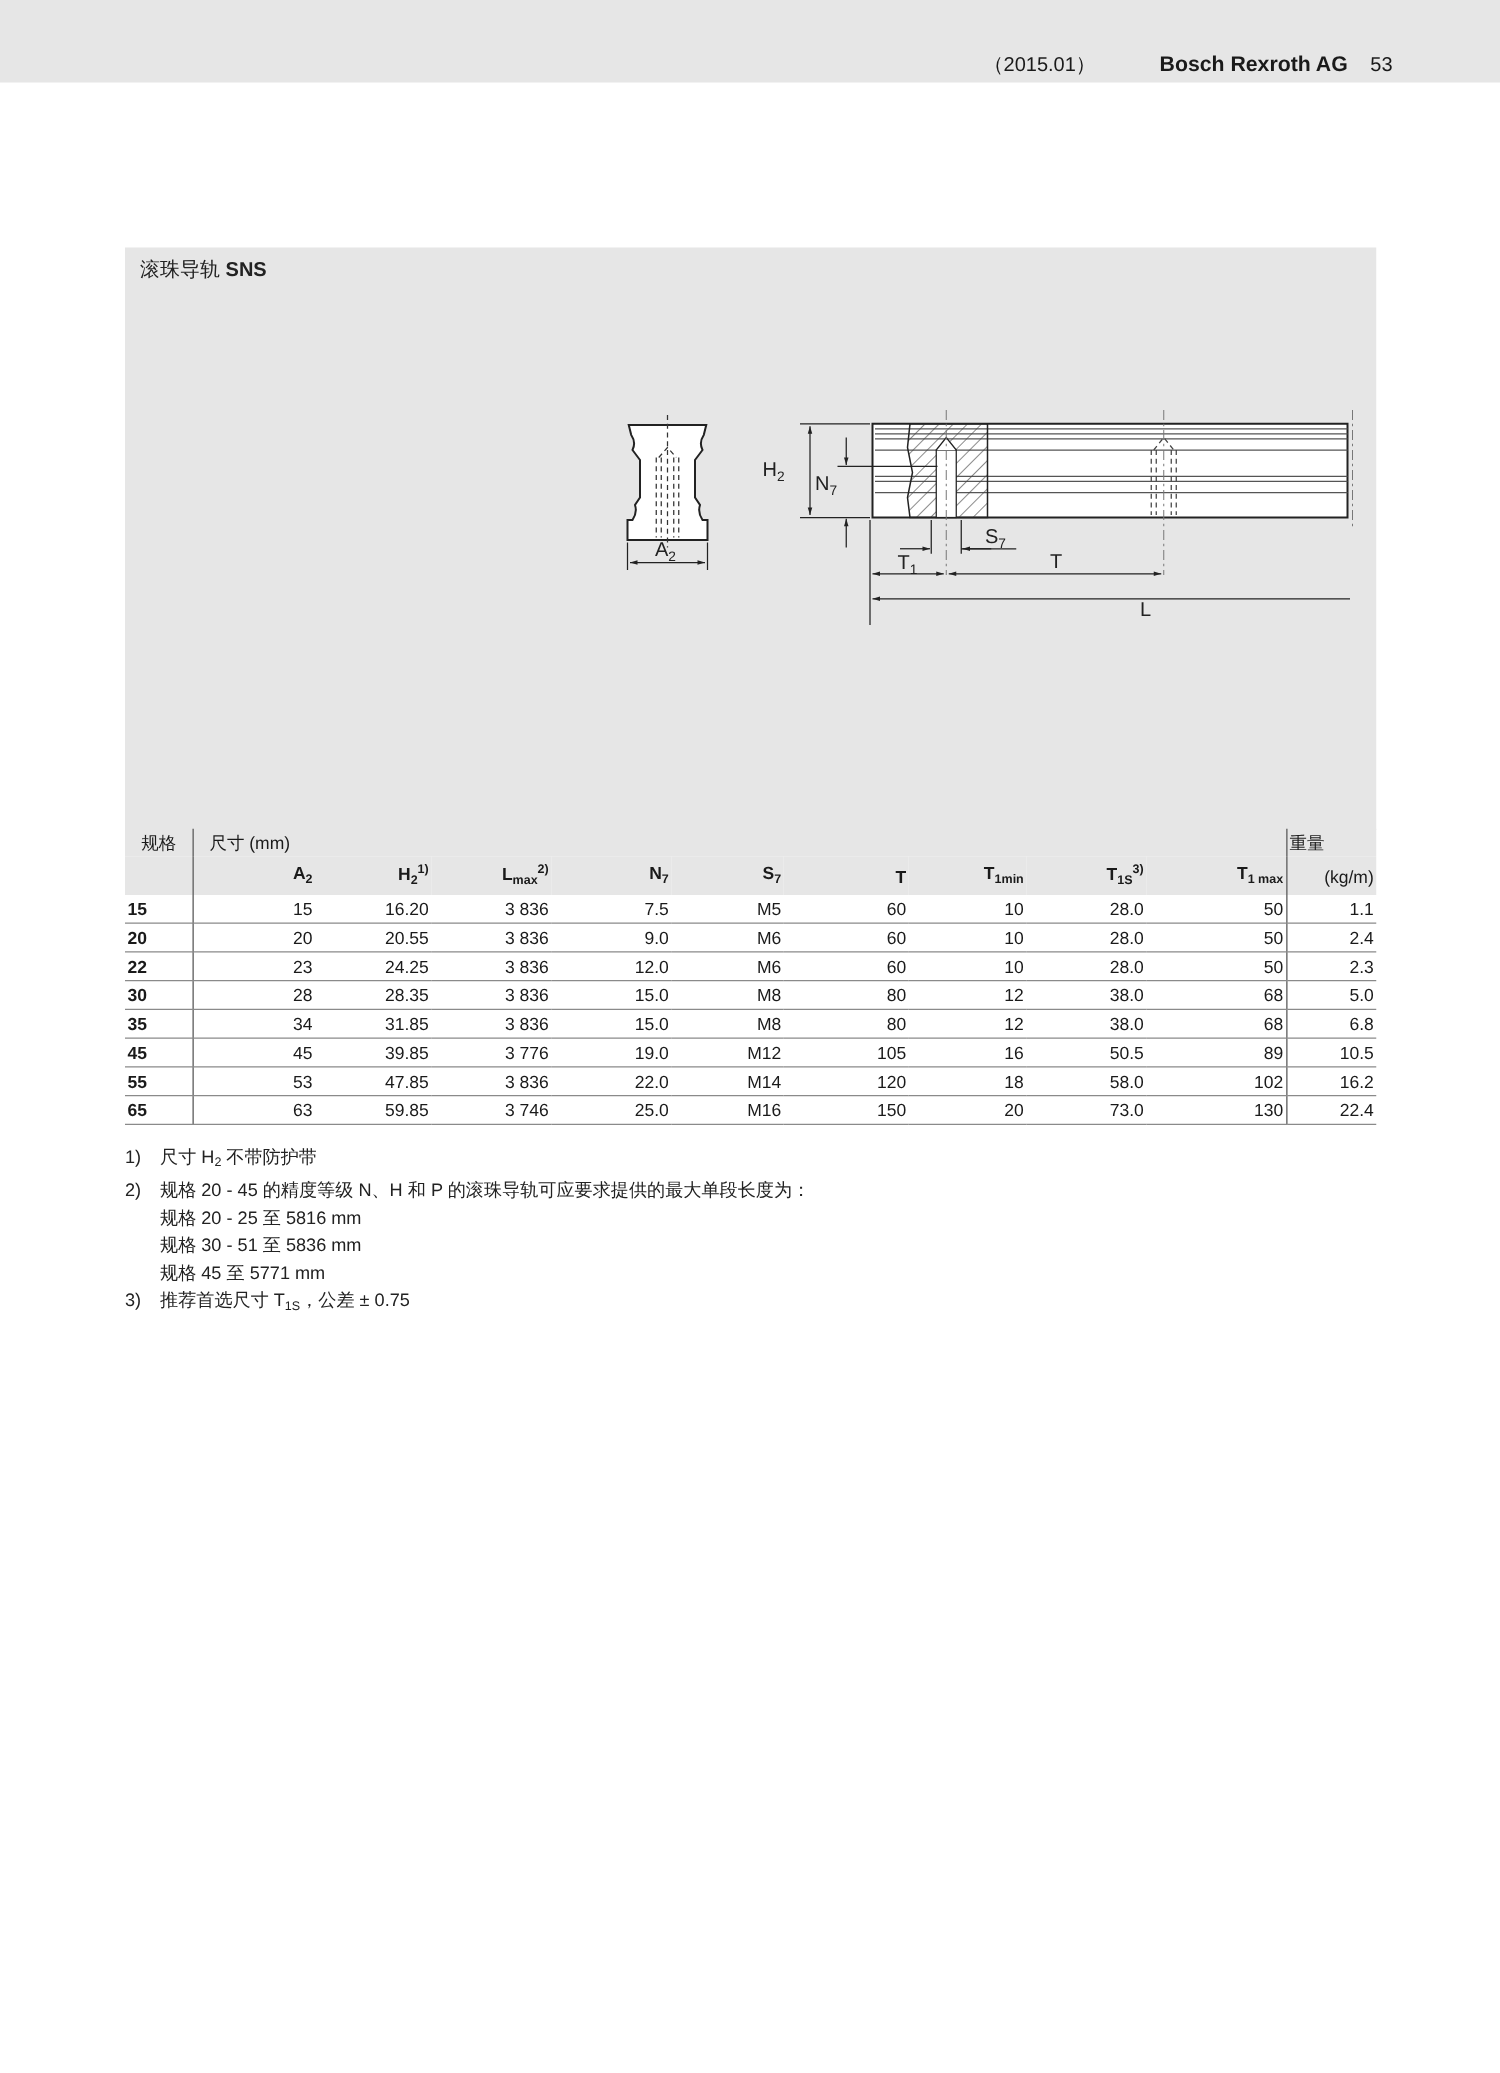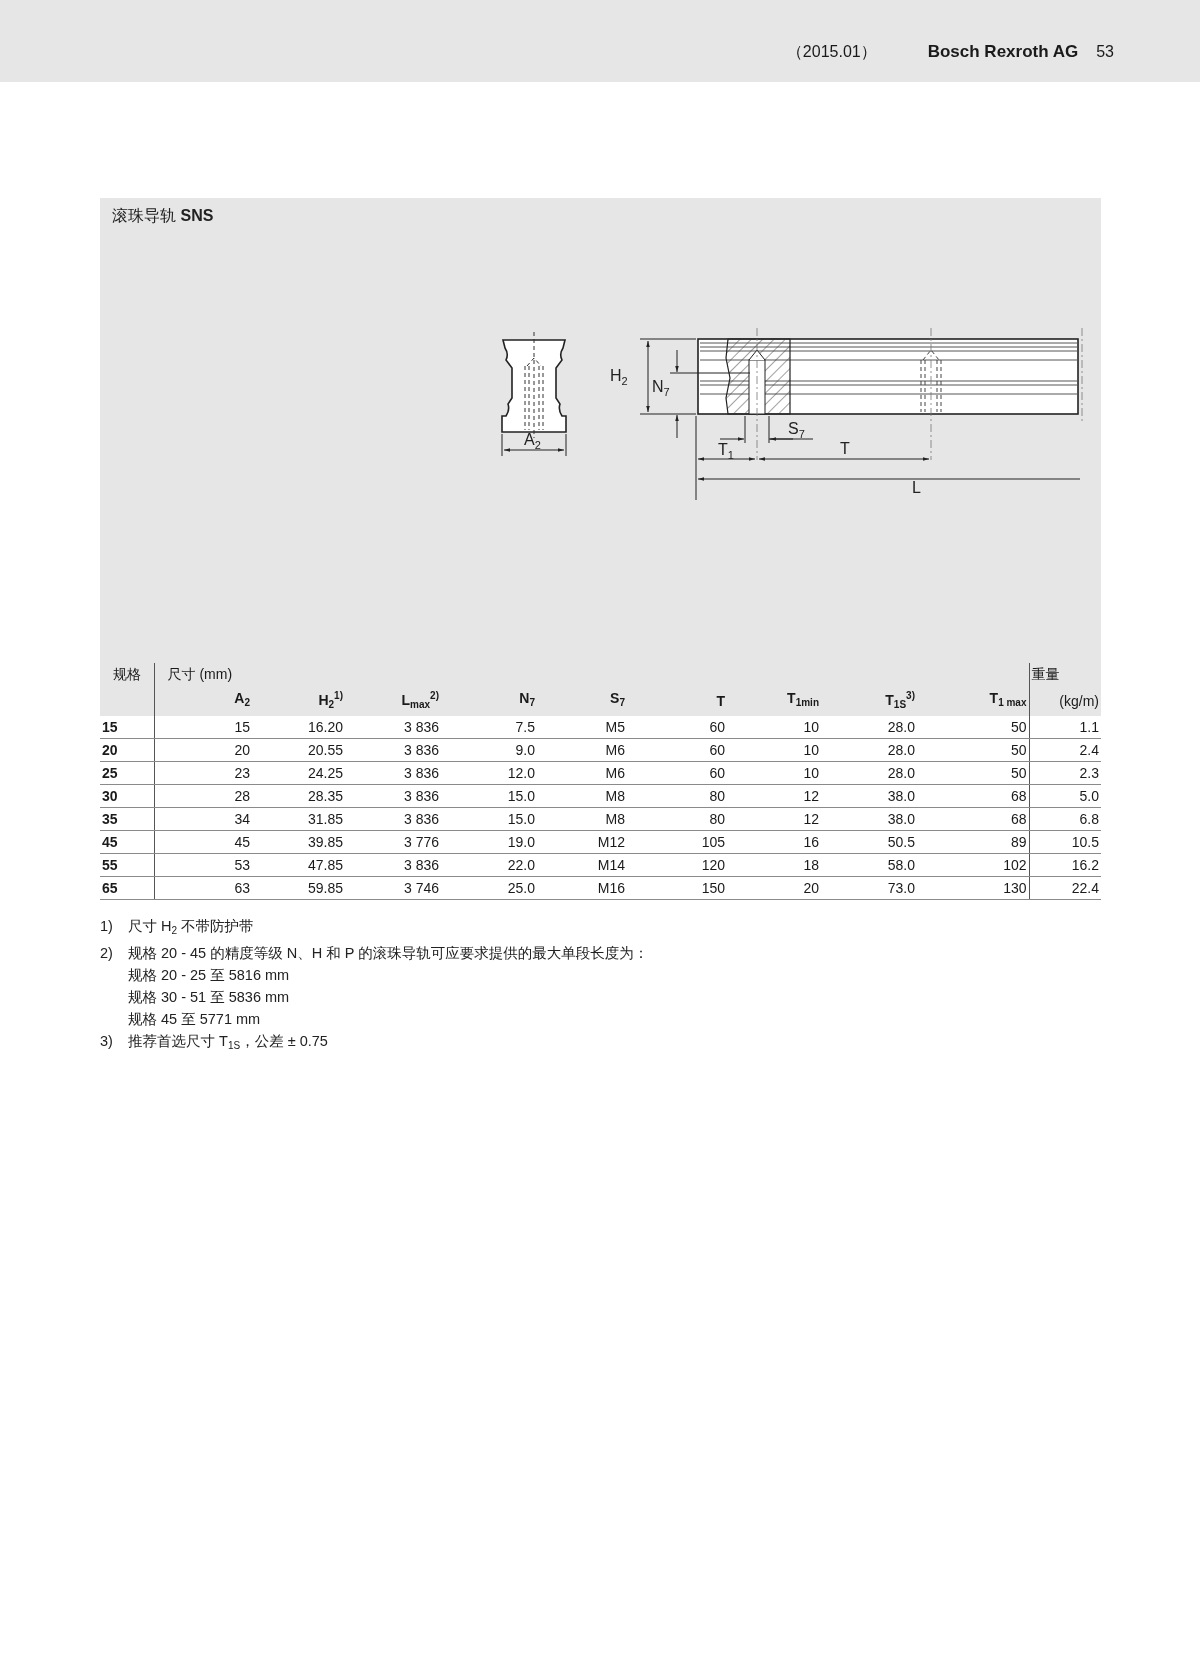--- a/index.html
+++ b/index.html
@@ -1,21 +1,21 @@
 <!DOCTYPE html>
 <html><head>
 <meta charset="utf-8">
 <style>
   html, body { margin: 0; padding: 0; }
   body {
     width: 1200px; height: 1658px; background: #ffffff; position: relative;
     font-family: "Liberation Sans", "DejaVu Sans", sans-serif; color: #1a1a1a; overflow: hidden;
   }
   .top-band {
-    position: absolute; left: 0; top: 0; width: 1200px; height: 82px; background: #e6e6e6;
+    position: absolute; left: 0; top: 0; width: 1200px; height: 66px; background: #e6e6e6;
   }
   .top-band .running {
     position: absolute; right: 86px; top: 42px; font-size: 16px; display: flex; gap: 18px; align-items: baseline;
   }
   .top-band .date { font-size: 16px; }
   .top-band .company { font-weight: bold; font-size: 17px; margin-left: 33px; }
   .top-band .pageno { font-size: 16px; }
 
   .figure-box {
     position: absolute; left: 100px; top: 198px; width: 1001px; height: 466px; background: #e6e6e6;
@@ -212,21 +212,21 @@
       <td>3 836</td>
       <td>9.0</td>
       <td>M6</td>
       <td>60</td>
       <td>10</td>
       <td>28.0</td>
       <td class="vline">50</td>
       <td>2.4</td>
     </tr>
     <tr>
-      <td class="size vline">25</td>
+      <td class="size vline">22</td>
       <td>23</td>
       <td>24.25</td>
       <td>3 836</td>
       <td>12.0</td>
       <td>M6</td>
       <td>60</td>
       <td>10</td>
       <td>28.0</td>
       <td class="vline">50</td>
       <td>2.3</td>

